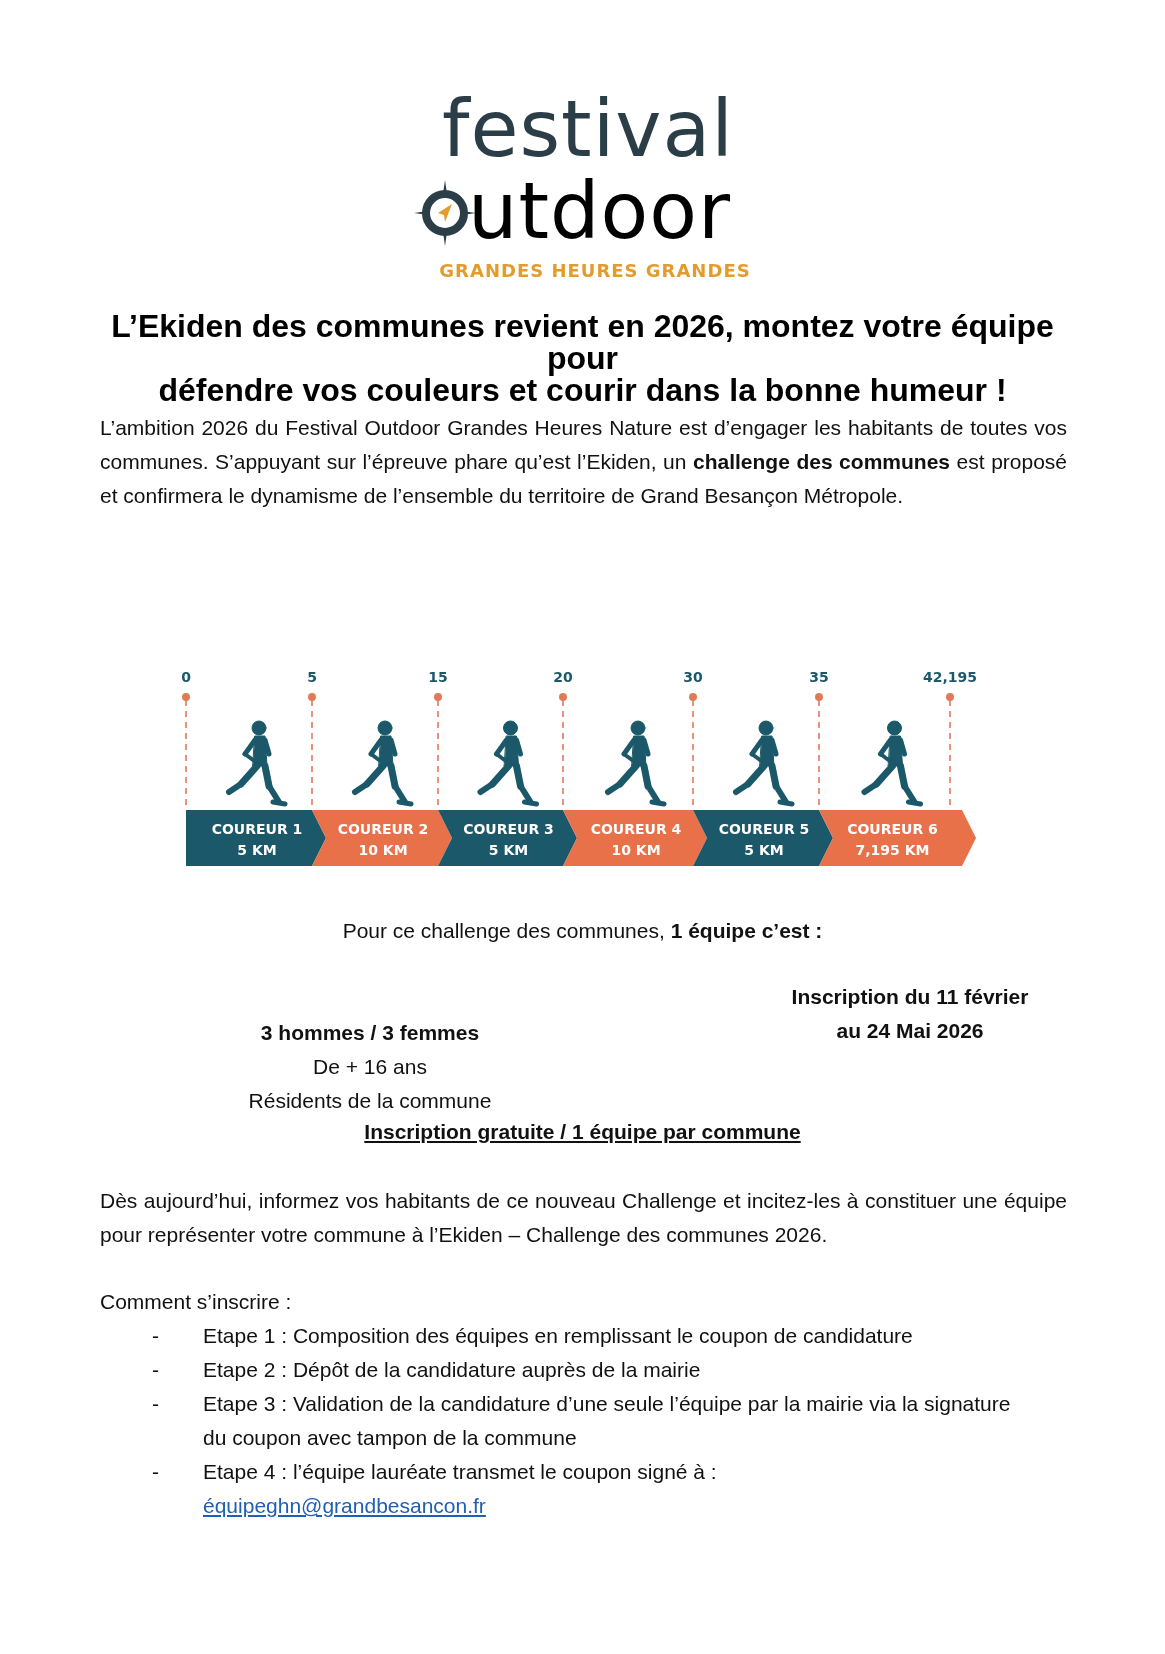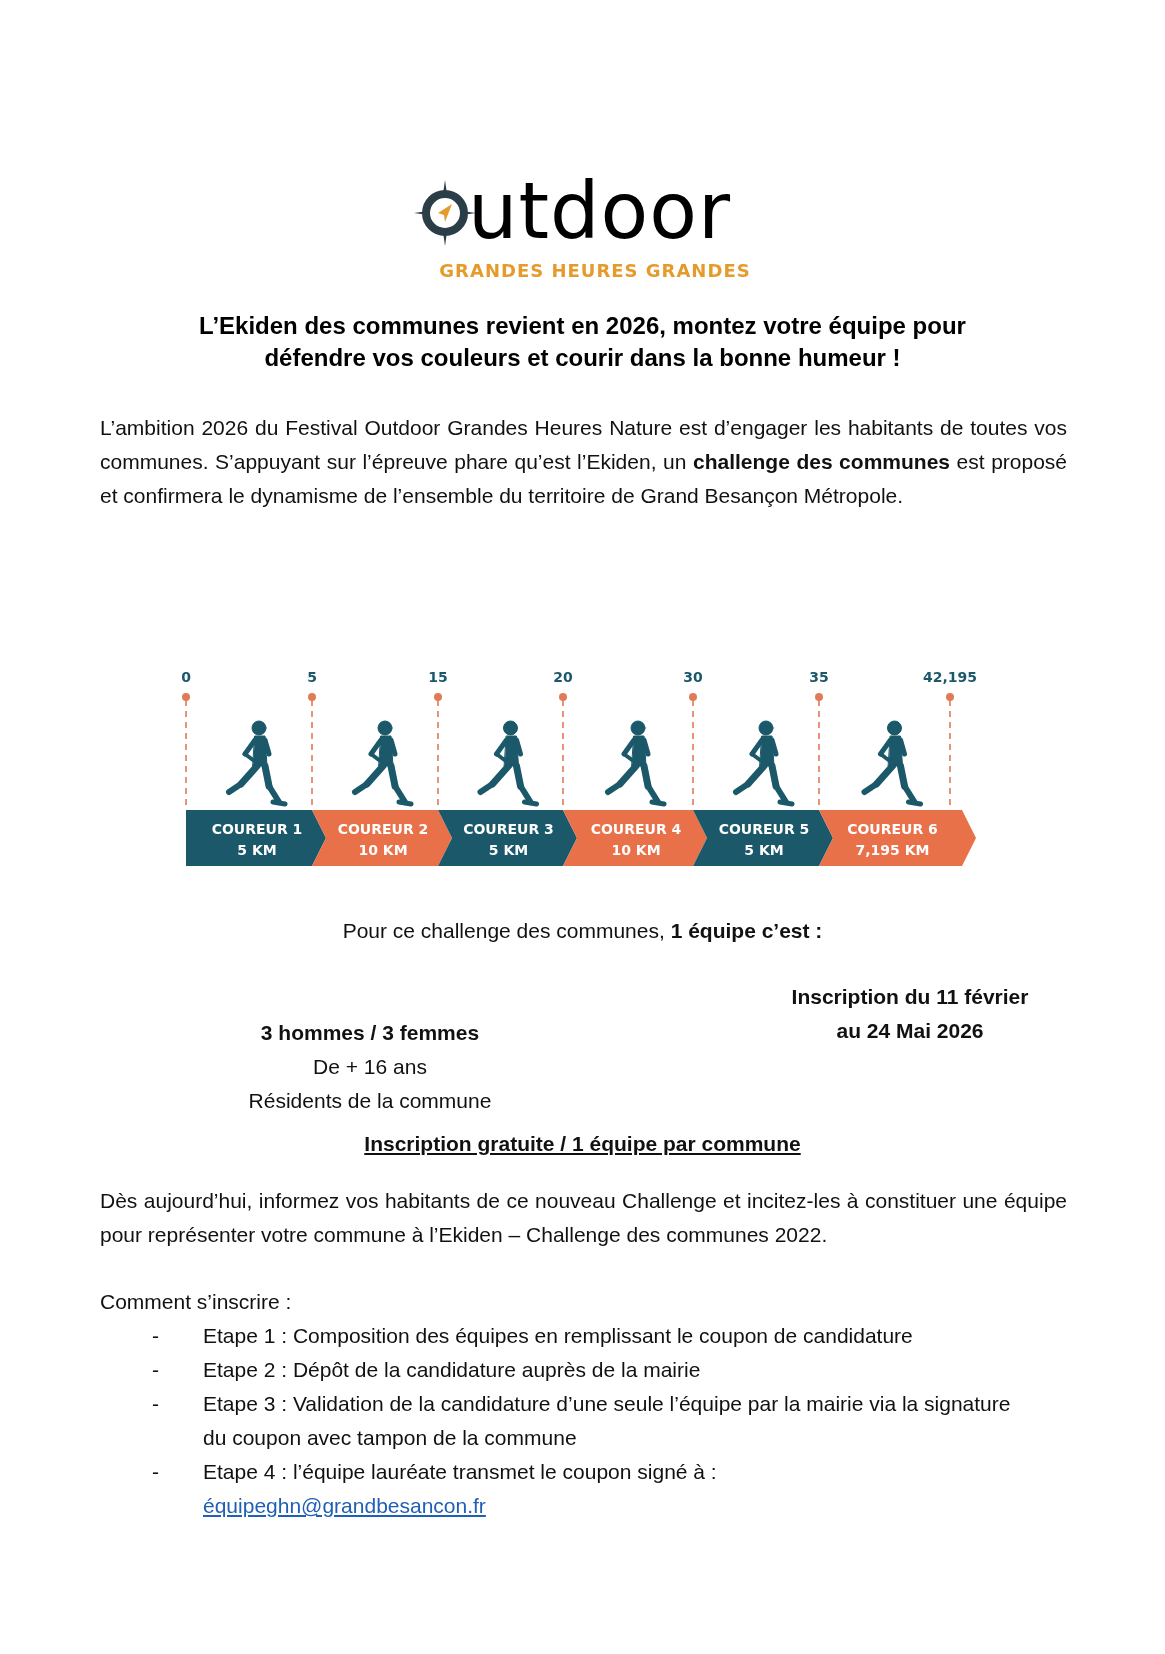--- a/index.html
+++ b/index.html
@@ -13,49 +13,50 @@
     font-size: 78px; letter-spacing: 1px; color: #2b3e48; font-weight: normal; line-height: 1; }
   .logo-outdoor { position: absolute; left: 68px; top: 80px; font-family: "DejaVu Sans", sans-serif;
     font-size: 78px; letter-spacing: 1px; color: #000000; line-height: 1; }
   .logo-compass { position: absolute; left: 14px; top: 88px; width: 62px; height: 66px; }
   .logo-tag { position: absolute; left: 30px; top: 168px; width: 330px; text-align: center;
     font-family: "DejaVu Sans", sans-serif; font-weight: bold; font-size: 18px; letter-spacing: 1px;
     color: #e59b2c; }
 
   
   #headline { left: 100px; top: 310px; width: 965px; text-align: center;
-    font-family: "Liberation Sans", sans-serif; font-weight: bold; font-size: 24px; line-height: 32px; color: #000; }
+    font-family: "Liberation Sans", sans-serif; font-weight: bold; font-size: 32px; line-height: 32px; color: #000; }
 
   
   .body-text { font-family: "Liberation Sans", sans-serif; font-size: 21px; line-height: 34px; color: #111; }
   #intro { left: 100px; top: 411px; width: 967px; text-align: justify; }
   #intro b { font-weight: bold; }
 
   
   #relay { left: 170px; top: 660px; width: 820px; height: 215px; }
 
   
   #team-intro { left: 0; top: 914px; width: 1165px; text-align: center; }
   #team-left { left: 200px; top: 980px; width: 340px; text-align: center; }
   #team-right { left: 730px; top: 980px; width: 360px; text-align: center; font-weight: bold; }
   #team-left .strong { font-weight: bold; margin-top: 36px; }
 
-  #free-line { left: 0; top: 1115px; width: 1165px; text-align: center; font-weight: bold; text-decoration: underline; margin-top: 12px; }
+  #free-line { left: 0; top: 1115px; width: 1165px; text-align: center; font-weight: bold; text-decoration: underline; }
 
   #cta { left: 100px; top: 1184px; width: 967px; text-align: justify; }
   #how-title { left: 100px; top: 1285px; }
   #steps { left: 100px; top: 1319px; width: 980px; }
   .step { position: relative; padding-left: 103px; }
   .step .dash { position: absolute; left: 52px; top: 0; }
   .email { color: #1f5fb4; text-decoration: underline; }
 </style>
 </head>
 <body>
 
 <div id="logo" class="abs">
+  <div class="logo-festival">festival</div>
   <svg class="logo-compass" viewBox="0 0 62 66">
     <circle cx="31" cy="33" r="19" fill="none" stroke="#2b3e48" stroke-width="8"></circle>
     <polygon points="31,0 33,14 29,14" fill="#2b3e48"></polygon>
     <polygon points="31,66 33,52 29,52" fill="#2b3e48"></polygon>
     <polygon points="0,33 14,31 14,35" fill="#2b3e48"></polygon>
     <polygon points="62,33 48,31 48,35" fill="#2b3e48"></polygon>
     <polygon points="38,24 24,33 30,35 31,42" fill="#e59b2c"></polygon>
   </svg>
   <div class="logo-outdoor">utdoor</div>
   <div class="logo-tag">GRANDES HEURES GRANDES</div>
@@ -192,21 +193,21 @@
   <div>Résidents de la commune</div>
 </div>
 
 <div id="team-right" class="abs body-text">
   <div>Inscription du 11 février</div>
   <div>au 24 Mai 2026</div>
 </div>
 
 <div id="free-line" class="abs body-text">Inscription gratuite / 1 équipe par commune</div>
 
-<div id="cta" class="abs body-text">Dès aujourd’hui, informez vos habitants de ce nouveau Challenge et incitez-les à constituer une équipe pour représenter votre commune à l’Ekiden – Challenge des communes 2022.</div>
+<div id="cta" class="abs body-text">Dès aujourd’hui, informez vos habitants de ce nouveau Challenge et incitez-les à constituer une équipe pour représenter votre commune à l’Ekiden – Challenge des communes 2026.</div>
 
 <div id="how-title" class="abs body-text">Comment s’inscrire :</div>
 
 <div id="steps" class="abs body-text">
   <div class="step"><span class="dash">-</span><span>Etape 1 : Composition des équipes en remplissant le coupon de candidature</span></div>
   <div class="step"><span class="dash">-</span><span>Etape 2 : Dépôt de la candidature auprès de la mairie</span></div>
   <div class="step" style="padding-right:60px;"><span class="dash">-</span><span>Etape 3 : Validation de la candidature d’une seule l’équipe par la mairie via la signature du coupon avec tampon de la commune</span></div>
   <div class="step"><span class="dash">-</span><span>Etape 4 : l’équipe lauréate transmet le coupon signé à :</span><br><a class="email" href="#">équipeghn@grandbesancon.fr</a></div>
 </div>
 

